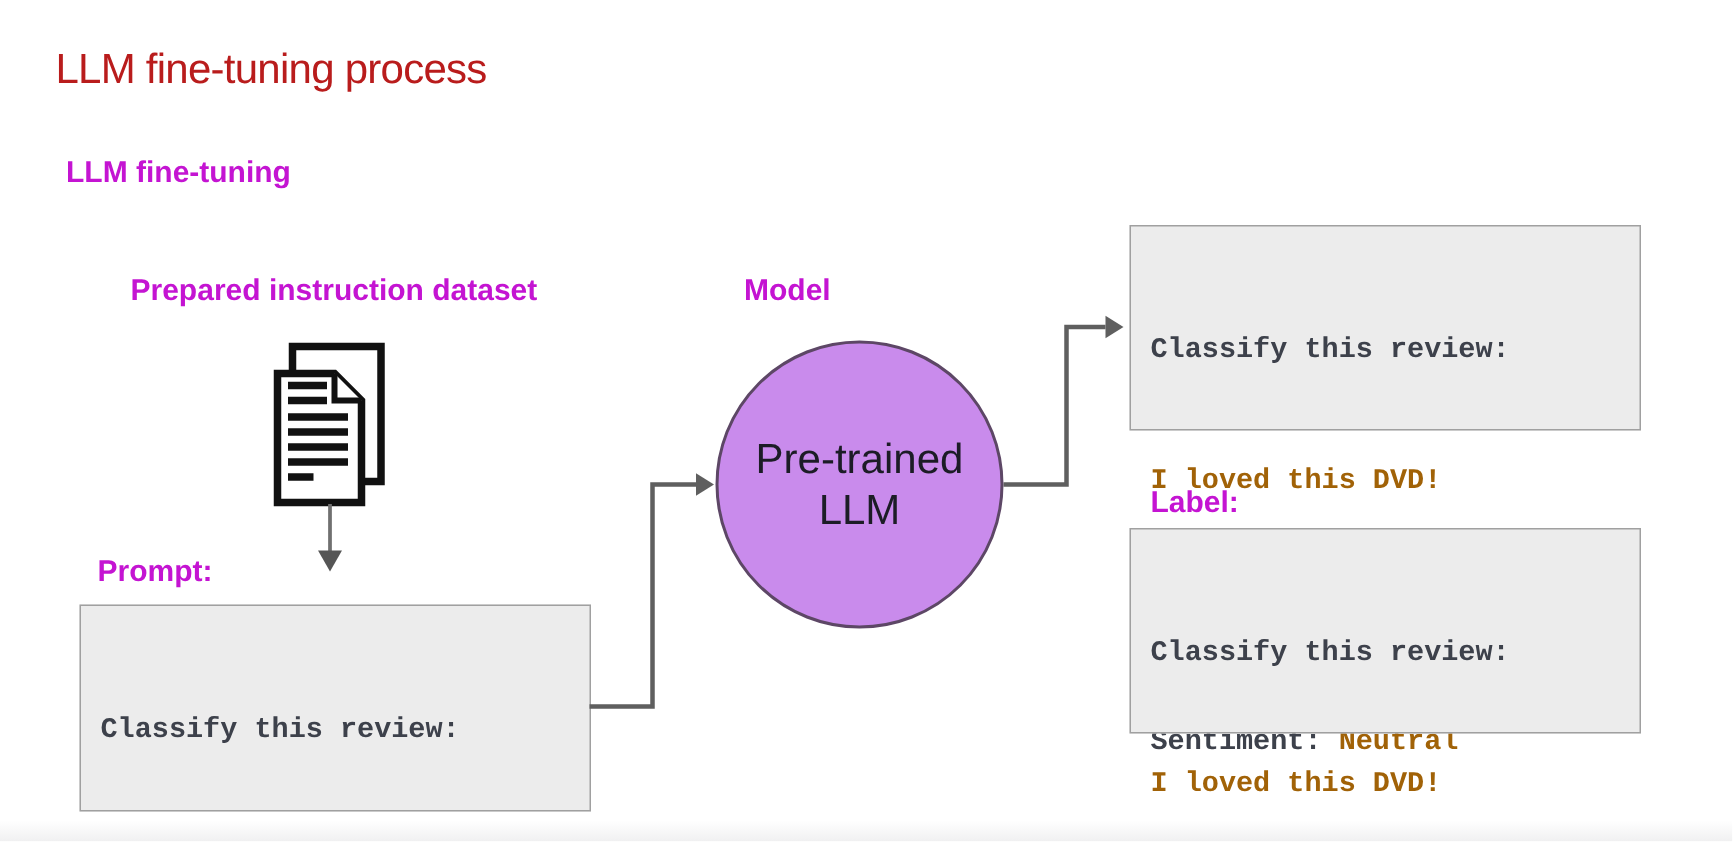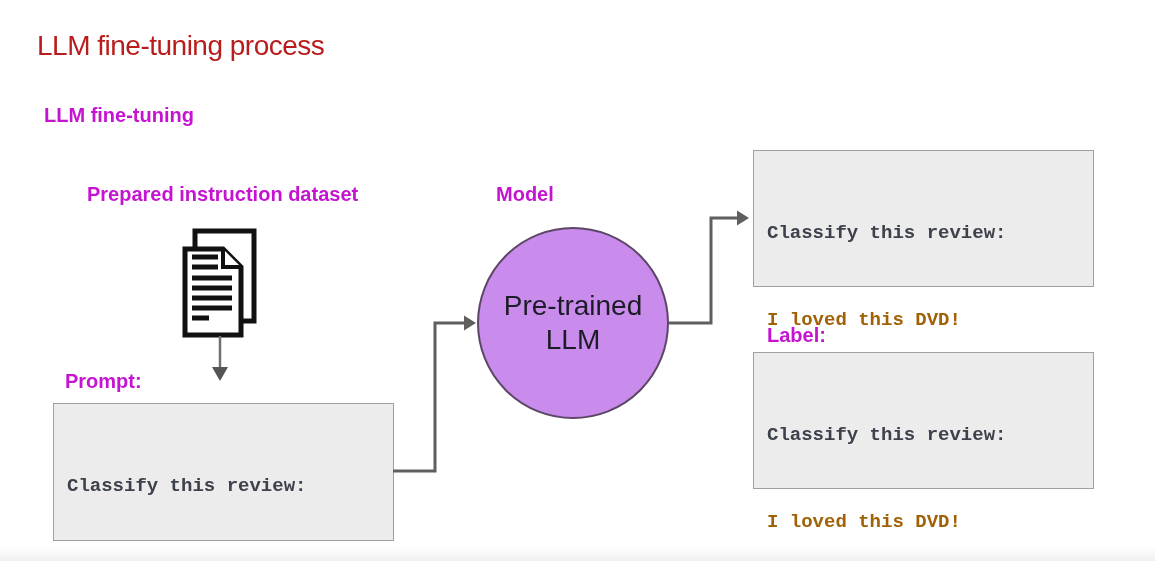--- a/index.html
+++ b/index.html
@@ -138,20 +138,21 @@
     <div>Classify this review:</div>
     <div class="code-orange">I loved this DVD!</div>
     
     
   </div>
 
   <div class="code-box box-completion">
     <div>Classify this review:</div>
     <div class="code-orange">I loved this DVD!</div>
     <div>&nbsp;</div>
+    <div><span>Sentiment: </span><span class="code-orange">Neutral</span></div>
   </div>
 
   <div class="magenta-label lbl-label">Label:</div>
   <div class="code-box box-label">
     <div>Classify this review:</div>
     <div class="code-orange">I loved this DVD!</div>
     
     
   </div>
 

